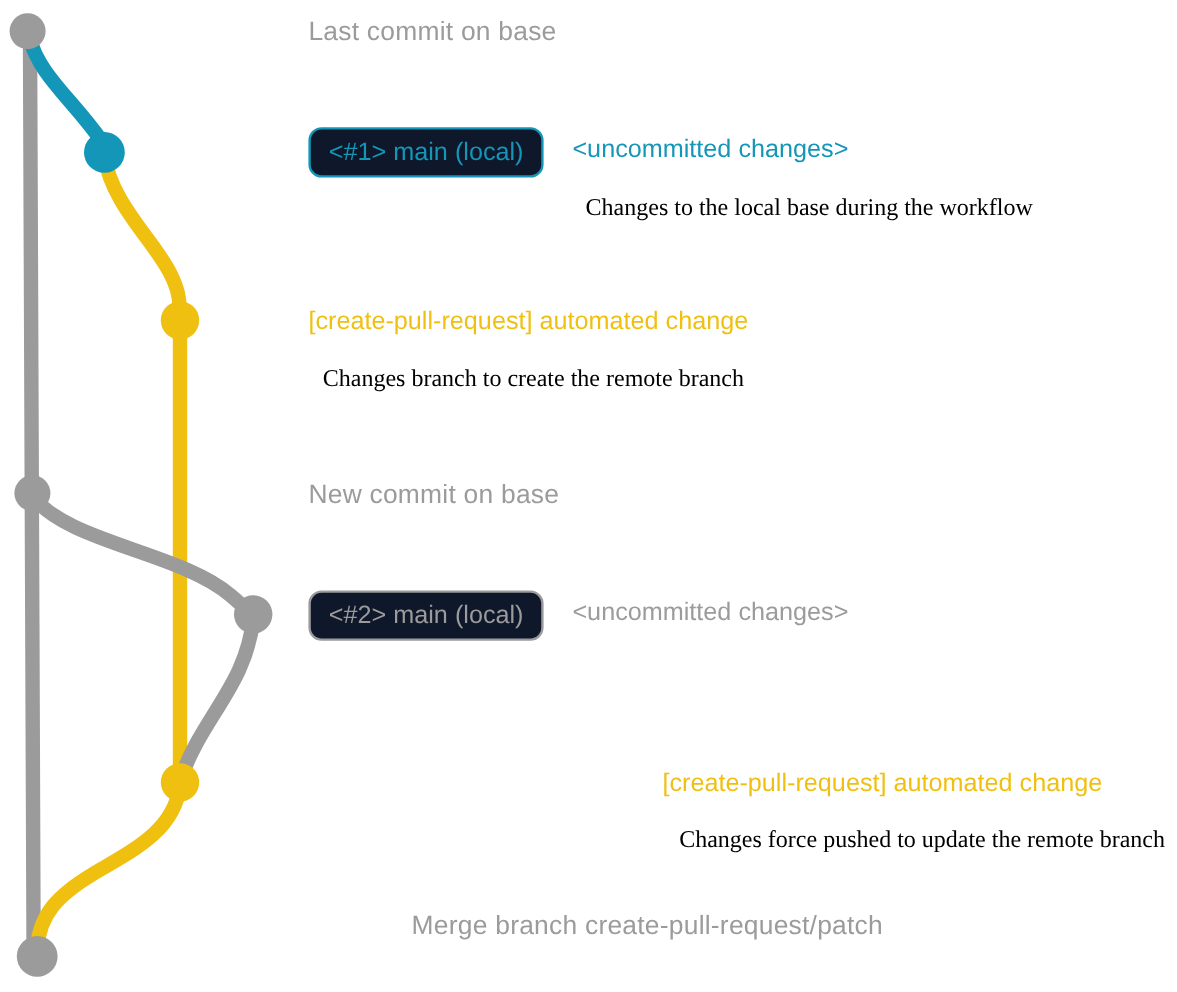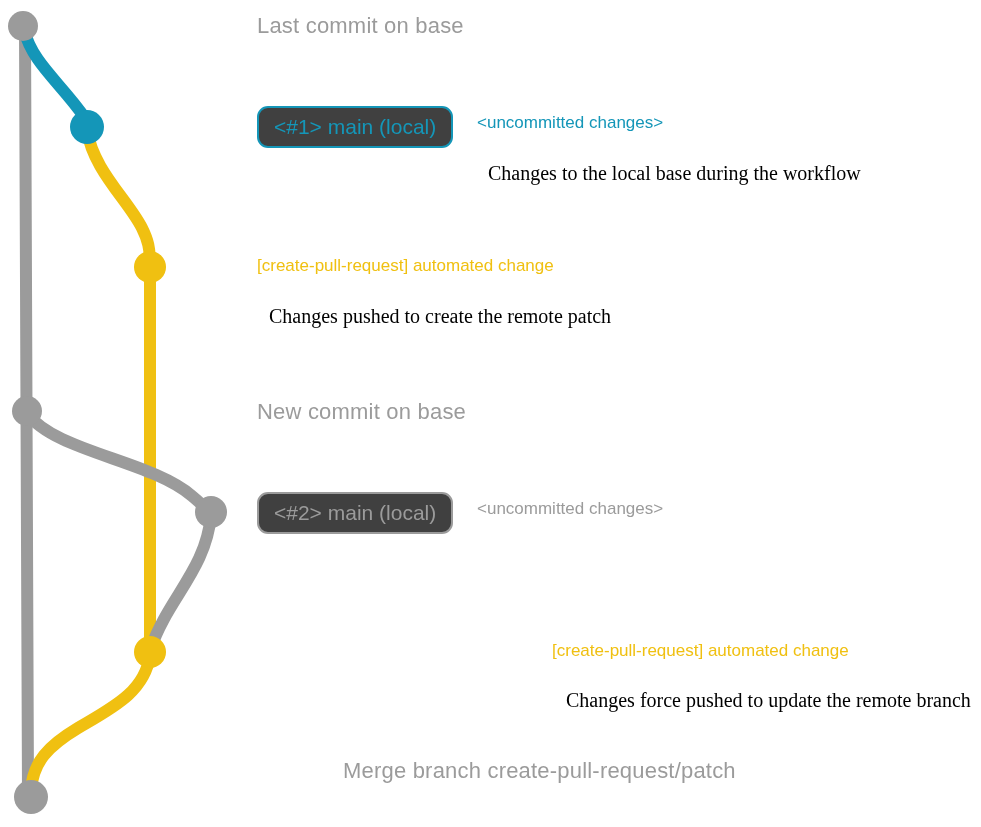--- a/index.html
+++ b/index.html
@@ -20,27 +20,27 @@
     color: var(--gray);
     letter-spacing: 0.2px;
   }
   .badge {
     display: inline-block;
     font-size: 21px;
     line-height: 1;
     padding: 8px 15px 9px 15px;
     border: 2px solid;
     border-radius: 11px;
-    background: #404040;
+    background: #0f172a;
   }
   .badge.blue   { color: var(--blue);   border-color: var(--blue); }
   .badge.gray   { color: var(--gray);   border-color: var(--gray); }
   .badge.yellow { color: var(--yellow); border-color: var(--yellow); }
 
-  .heading { font-size: 17px; }
+  .heading { font-size: 21px; }
   .heading.blue   { color: var(--blue); }
   .heading.gray   { color: var(--gray); }
   .heading.yellow { color: var(--yellow); }
 
   .caption {
     font-family: "Liberation Serif", serif;
     font-size: 20px;
     color: var(--caption);
     margin-top: 17px;
   }
@@ -67,21 +67,21 @@
       <circle cx="31" cy="797" r="17" fill="#9b9b9b"></circle>
     </svg>
 
   <div class="abs section-label" style="left:257px; top:13px;">Last commit on base</div>
 
   <span class="abs badge blue" style="left:257px; top:106px;">&lt;#1&gt; main (local)</span>
   <div class="abs heading blue" style="left:477px; top:113px;">&lt;uncommitted changes&gt;</div>
   <div class="abs caption" style="left:488px; top:145px;">Changes to the local base during the workflow</div>
 
   <div class="abs heading yellow" style="left:257px; top:256px;">[create-pull-request] automated change</div>
-  <div class="abs caption" style="left:269px; top:288px;">Changes pushed to create the remote patch</div>
+  <div class="abs caption" style="left:269px; top:288px;">Changes branch to create the remote branch</div>
 
   <div class="abs section-label" style="left:257px; top:399px;">New commit on base</div>
 
   <span class="abs badge gray" style="left:257px; top:492px;">&lt;#2&gt; main (local)</span>
   <div class="abs heading gray" style="left:477px; top:499px;">&lt;uncommitted changes&gt;</div>
 
   <div class="abs heading yellow" style="left:552px; top:641px;">[create-pull-request] automated change</div>
   <div class="abs caption" style="left:566px; top:672px;">Changes force pushed to update the remote branch</div>
 
   <div class="abs section-label" style="left:343px; top:758px;">Merge branch create-pull-request/patch</div>

